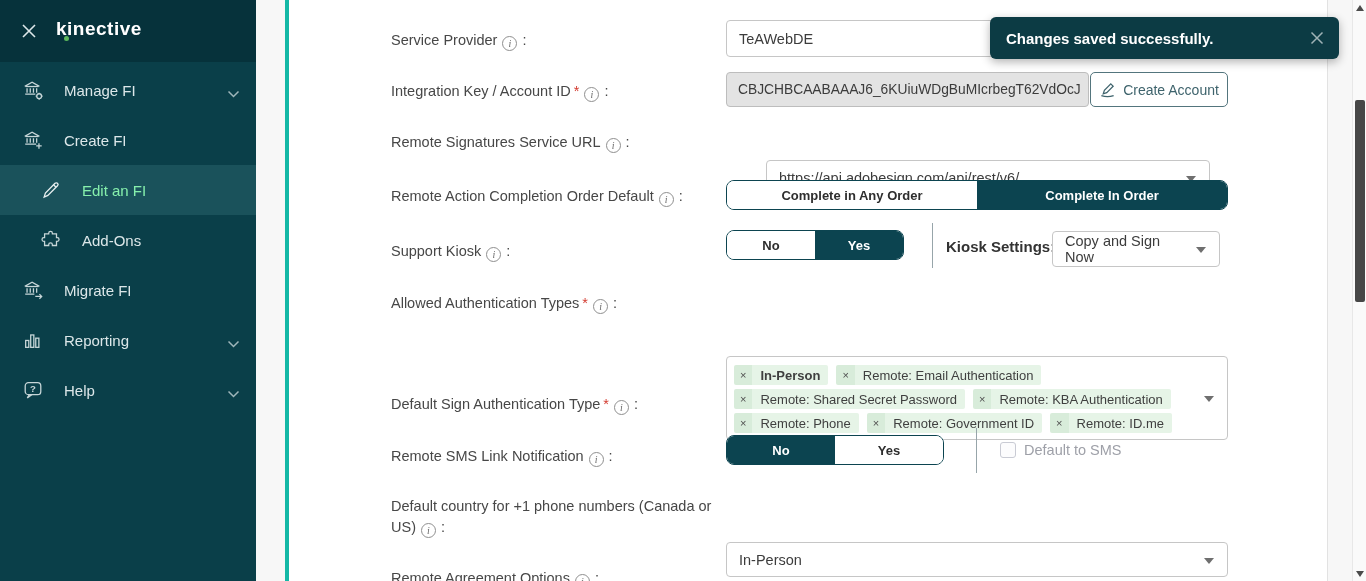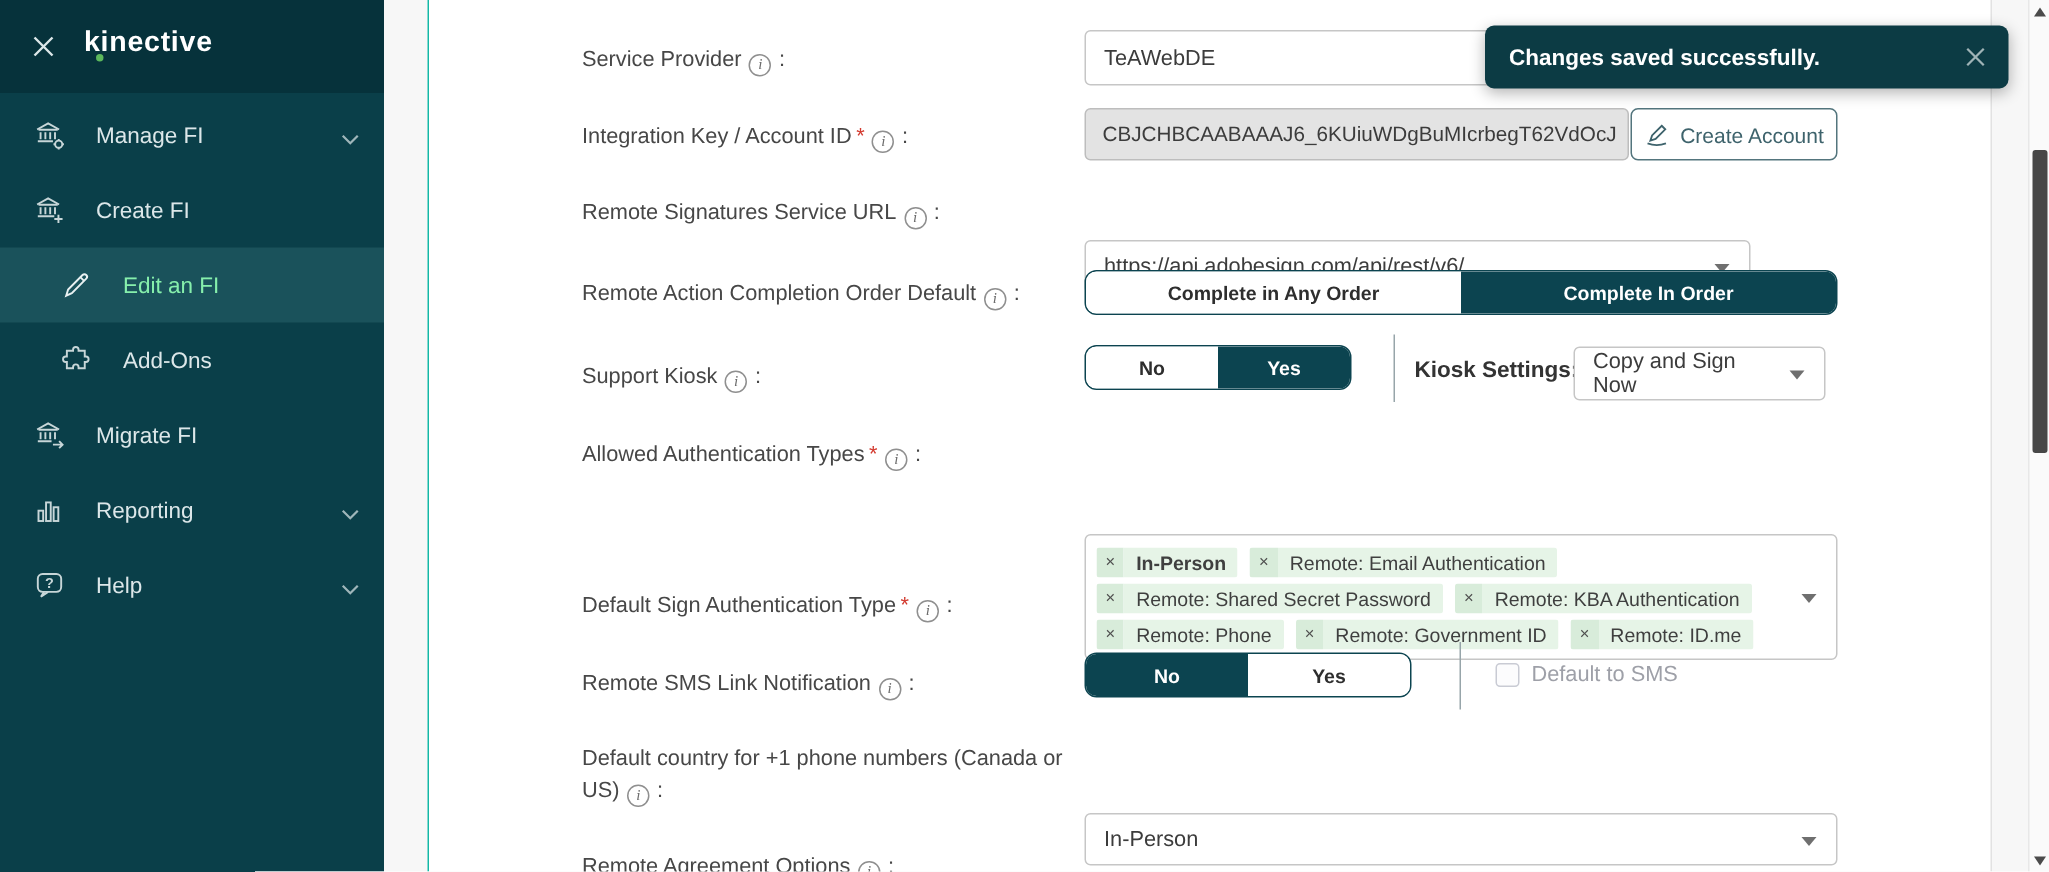--- a/index.html
+++ b/index.html
@@ -17,21 +17,21 @@
   .logo-dot { position:absolute; left:64px; top:36px; width:5px; height:5px; border-radius:50%; background:#5CB85C; }
   .nav { padding-top:3px; }
   .nav-item { height:50px; display:flex; align-items:center; gap:20px; padding-left:22px; color:#DCE7E9; font-size:15px; cursor:pointer; position:relative; }
   .nav-item.sub { padding-left:40px; }
   .nav-item.active { background:#1A525B; color:#86efac; }
   .nav-item .chev { position:absolute; right:16px; top:20px; }
   .nav-icon { flex:0 0 22px; display:flex; align-items:center; justify-content:center; }
 
   
   .main-card { position:absolute; left:285px; top:0; width:1043px; height:581px; background:#FFFFFF;
-    border-left:1px solid #14b8a6; border-right:1px solid #E2E2E2; }
+    border-left:4px solid #14b8a6; border-right:1px solid #E2E2E2; }
 
   .lbl { position:absolute; left:102px; width:322px; color:#474747; font-size:14.5px; line-height:21px; }
   .req { color:#D33A2F; margin-left:3px; }
   .info { display:inline-flex; width:15px; height:15px; border:1px solid #8F8F8F; border-radius:50%;
     align-items:center; justify-content:center; font-size:10px; font-style:italic;
     font-family:"Liberation Serif", serif; color:#6A6A6A; vertical-align:-2px; margin:0 2px 0 5px; }
   .colon { margin-left:3px; }
 
   .ctrl { position:absolute; left:437px; }
 
@@ -218,21 +218,21 @@
             <path d="M2.5 15.5c4.5 1.6 8.5 1.6 13 0"></path>
         </svg>
       </span>
       <span>Create Account</span>
     </button>
   </div>
 
   <div class="lbl" style="top:132px;">
     <span>Remote Signatures Service URL</span><span class="info">i</span><span class="colon">:</span>
   </div>
-  <div class="ctrl sel" style="top:123px; width:444px; height:36px;">
+  <div class="ctrl sel" style="top:123px; width:444px; height:36px;margin-left:40px;">
     <span>https://api.adobesign.com/api/rest/v6/</span>
     <span class="caret"></span>
   </div>
 
   <div class="lbl" style="top:186px;">
     <span>Remote Action Completion Order Default</span><span class="info">i</span><span class="colon">:</span>
   </div>
   <div class="ctrl toggle" style="top:180px; width:502px; height:30px;">
     <div class="seg">Complete in Any Order</div>
     <div class="seg sel-on">Complete In Order</div>

